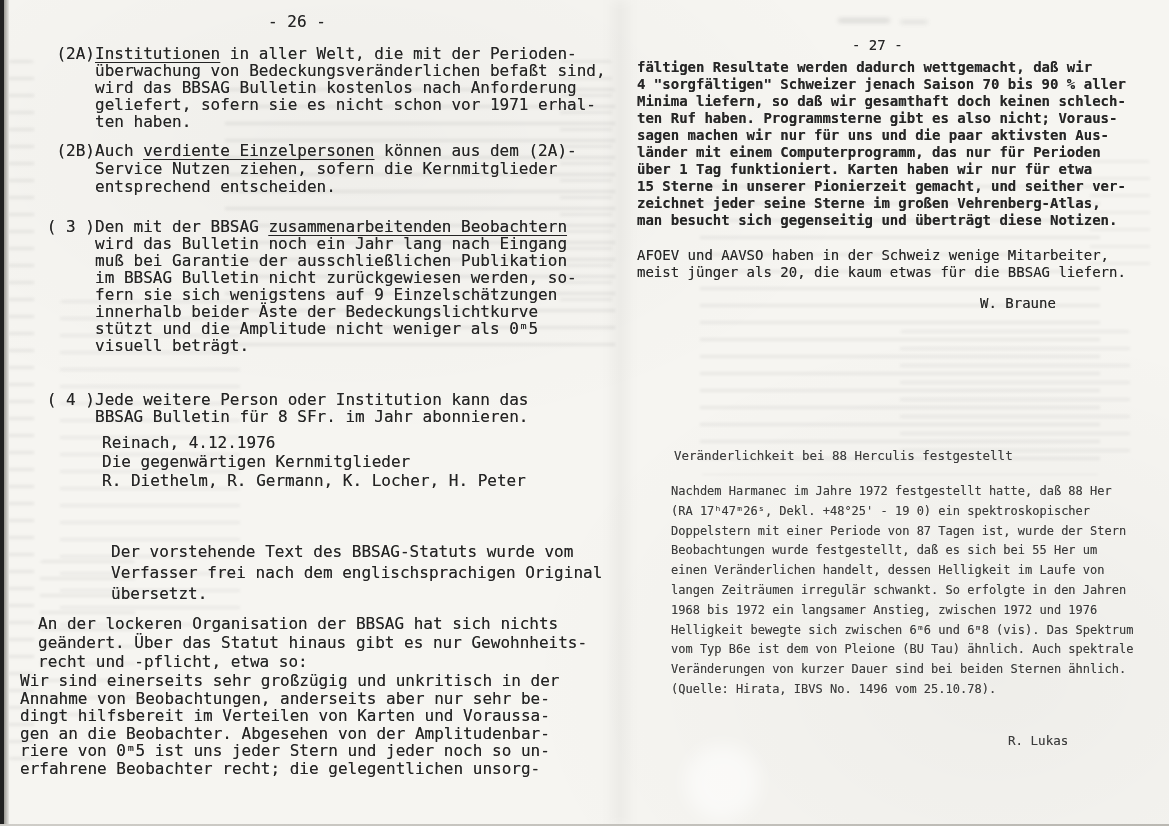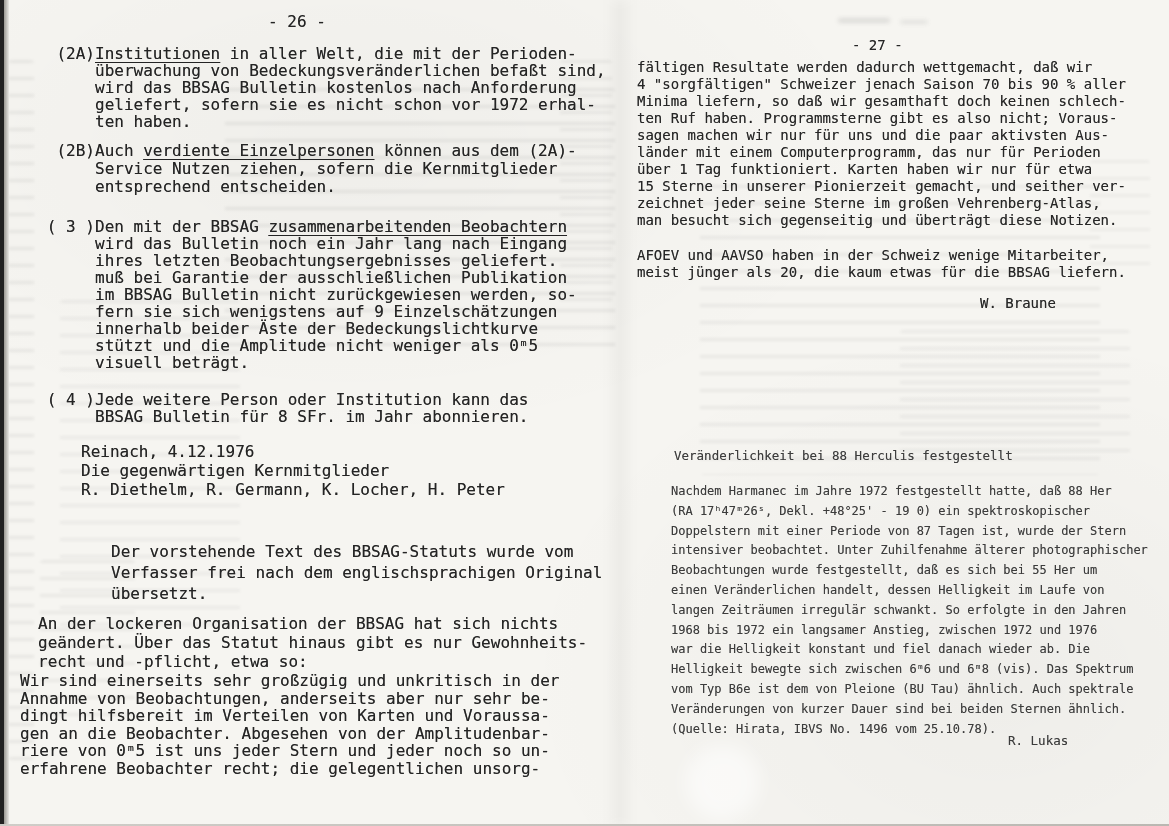--- a/index.html
+++ b/index.html
@@ -62,21 +62,21 @@
 
     <div class="abs tw-l tl" style="left:268px;top:13px;">- 26 -</div>
 
     <div class="abs tw-l block" style="left:43px;top:45px;">
       <div class="lbl">(2A)</div>
       <div>
         <div class="tl"><span class="u">Institutionen</span><span> in aller Welt, die mit der Perioden-</span></div>
         <div>
             <div class="tl">überwachung von Bedeckungsveränderlichen befaßt sind,</div>
             <div class="tl">wird das BBSAG Bulletin kostenlos nach Anforderung</div>
-            <div class="tl">geliefert, sofern sie es nicht schon vor 1972 erhal-</div>
+            <div class="tl">geliefert, sofern sie es nicht schon vor 1971 erhal-</div>
             <div class="tl">ten haben.</div>
           </div>
       </div>
     </div>
 
     <div class="abs tw-l block lh18" style="left:43px;top:142px;">
       <div class="lbl">(2B)</div>
       <div>
         <div class="tl" style="line-height:18px;"><span>Auch </span><span class="u">verdiente Einzelpersonen</span><span> können aus dem (2A)-</span></div>
         <div>
@@ -85,40 +85,39 @@
           </div>
       </div>
     </div>
 
     <div class="abs tw-l block" style="left:43px;top:218px;">
       <div class="lbl">( 3 )</div>
       <div>
         <div class="tl"><span>Den mit der BBSAG </span><span class="u">zusammenarbeitenden Beobachtern</span><span></span></div>
         <div>
             <div class="tl">wird das Bulletin noch ein Jahr lang nach Eingang</div>
-            <div class="tl">ihres letzten Beobachtungsergebnisses geliefert.</div>
             <div class="tl">muß bei Garantie der ausschließlichen Publikation</div>
             <div class="tl">im BBSAG Bulletin nicht zurückgewiesen werden, so-</div>
             <div class="tl">fern sie sich wenigstens auf 9 Einzelschätzungen</div>
             <div class="tl">innerhalb beider Äste der Bedeckungslichtkurve</div>
             <div class="tl">stützt und die Amplitude nicht weniger als 0ᵐ5</div>
             <div class="tl">visuell beträgt.</div>
           </div>
       </div>
     </div>
 
     <div class="abs tw-l block" style="left:43px;top:391px;">
       <div class="lbl">( 4 )</div>
       <div>
           <div class="tl">Jede weitere Person oder Institution kann das</div>
           <div class="tl">BBSAG Bulletin für 8 SFr. im Jahr abonnieren.</div>
         </div>
     </div>
 
-    <div class="abs tw-l lh19" style="left:81px;top:433px;margin-top:9px;">
+    <div class="abs tw-l lh19" style="left:102px;top:433px;">
         <div class="tl">Reinach, 4.12.1976</div>
         <div class="tl">Die gegenwärtigen Kernmitglieder</div>
         <div class="tl">R. Diethelm, R. Germann, K. Locher, H. Peter</div>
       </div>
 
     <div class="abs tw-l lh21" style="left:111px;top:541px;">
         <div class="tl">Der vorstehende Text des BBSAG-Statuts wurde vom</div>
         <div class="tl">Verfasser frei nach dem englischsprachigen Original</div>
         <div class="tl">übersetzt.</div>
       </div>
@@ -137,21 +136,21 @@
         <div class="tl">riere von 0ᵐ5 ist uns jeder Stern und jeder noch so un-</div>
         <div class="tl">erfahrene Beobachter recht; die gelegentlichen unsorg-</div>
       </div>
 
   </div>
 
   <div class="abs" style="left:620px;top:0;width:549px;height:700px;">
 
     <div class="abs tw-r tl" style="left:232px;top:37px;">- 27 -</div>
 
-    <div class="abs tw-r" style="left:17px;top:59px;">
+    <div class="abs tw-r" style="left:17px;top:59px;font-weight:bold;">
         <div class="tl">fältigen Resultate werden dadurch wettgemacht, daß wir</div>
         <div class="tl">4 "sorgfältigen" Schweizer jenach Saison 70 bis 90 % aller</div>
         <div class="tl">Minima liefern, so daß wir gesamthaft doch keinen schlech-</div>
         <div class="tl">ten Ruf haben. Programmsterne gibt es also nicht; Voraus-</div>
         <div class="tl">sagen machen wir nur für uns und die paar aktivsten Aus-</div>
         <div class="tl">länder mit einem Computerprogramm, das nur für Perioden</div>
         <div class="tl">über 1 Tag funktioniert. Karten haben wir nur für etwa</div>
         <div class="tl">15 Sterne in unserer Pionierzeit gemacht, und seither ver-</div>
         <div class="tl">zeichnet jeder seine Sterne im großen Vehrenberg-Atlas,</div>
         <div class="tl">man besucht sich gegenseitig und überträgt diese Notizen.</div>
@@ -163,26 +162,24 @@
       </div>
 
     <div class="abs tw-r tl" style="left:360px;top:295px;">W. Braune</div>
 
     <div class="abs tw-s tl" style="left:54px;top:446px;font-size:12.5px;">Veränderlichkeit bei 88 Herculis festgestellt</div>
 
     <div class="abs tw-s" style="left:51px;top:482px;">
         <div class="tl">Nachdem Harmanec im Jahre 1972 festgestellt hatte, daß 88 Her</div>
         <div class="tl">(RA 17ʰ47ᵐ26ˢ, Dekl. +48°25' - 19 0) ein spektroskopischer</div>
         <div class="tl">Doppelstern mit einer Periode von 87 Tagen ist, wurde der Stern</div>
-        <div class="tl">intensiver beobachtet. Unter Zuhilfenahme älterer photographischer</div>
         <div class="tl">Beobachtungen wurde festgestellt, daß es sich bei 55 Her um</div>
         <div class="tl">einen Veränderlichen handelt, dessen Helligkeit im Laufe von</div>
         <div class="tl">langen Zeiträumen irregulär schwankt. So erfolgte in den Jahren</div>
         <div class="tl">1968 bis 1972 ein langsamer Anstieg, zwischen 1972 und 1976</div>
-        <div class="tl">war die Helligkeit konstant und fiel danach wieder ab. Die</div>
         <div class="tl">Helligkeit bewegte sich zwischen 6ᵐ6 und 6ᵐ8 (vis). Das Spektrum</div>
         <div class="tl">vom Typ B6e ist dem von Pleione (BU Tau) ähnlich. Auch spektrale</div>
         <div class="tl">Veränderungen von kurzer Dauer sind bei beiden Sternen ähnlich.</div>
         <div class="tl">(Quelle: Hirata, IBVS No. 1496 vom 25.10.78).</div>
       </div>
 
     <div class="abs tw-s tl" style="left:388px;top:731px;font-size:12.5px;">R. Lukas</div>
 
   </div>
 

